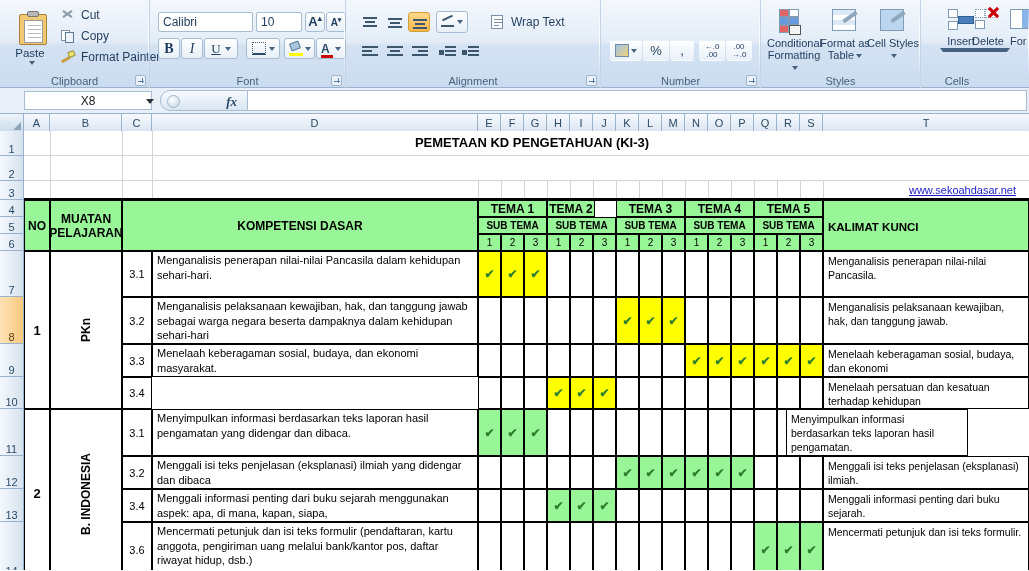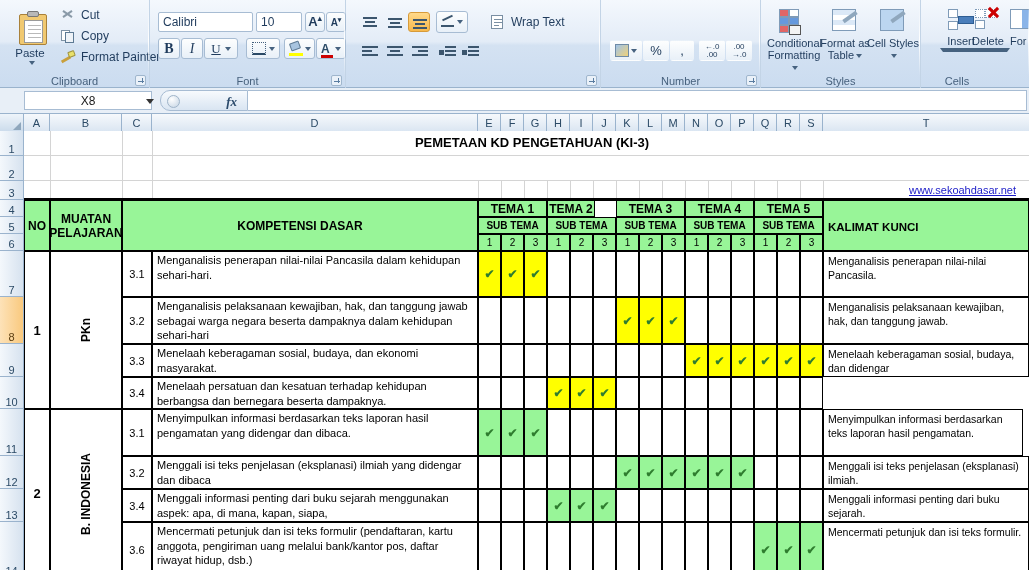--- a/index.html
+++ b/index.html
@@ -302,20 +302,21 @@
     <div class="btn" style="left:140px;top:12px;">
       <span class="ic wraptxt-ic">
         <span class="pg">
             <i style="top:3px;width:8px"></i>
             <i style="top:6px;width:8px"></i>
             <i style="top:9px;width:5px"></i>
           </span>
       </span>
       <span>Wrap Text</span>
     </div>
+    <div class="glabel">Alignment</div>
     <div class="dlg"></div>
   </div>
 
   <div class="rgroup" style="left:601px;width:160px;">
     <div class="numbtn boxed" style="left:9px;top:40px;width:32px;height:21px;">
       <span style="display:block;width:14px;height:13px;background:linear-gradient(135deg,#9fc3e8,#f0d27a);border:1px solid #6f8ba6;"></span>
       <span class="caret" style="margin-left:2px"></span>
     </div>
     <div class="numbtn boxed" style="left:42px;top:40px;width:26px;height:21px;">
       <span>%</span>
@@ -735,26 +736,25 @@
       </div>
     <div class="tcell yellow chk" style="left:730px;top:213px;width:23px;height:33px;">
         <span>✔</span>
       </div>
     <div class="tcell yellow chk" style="left:753px;top:213px;width:23px;height:33px;">
         <span>✔</span>
       </div>
     <div class="tcell yellow chk" style="left:776px;top:213px;width:23px;height:33px;">
         <span>✔</span>
       </div>
-    <div class="tcell kk" style="left:799px;top:213px;width:206px;height:33px;"><span>Menelaah keberagaman sosial, budaya, dan didengar</span></div>
+    <div class="tcell kk" style="left:799px;top:213px;width:206px;height:33px;"><span>Menelaah keberagaman sosial, budaya, dan ekonomi</span></div>
 
     <div class="tcell code" style="left:98px;top:246px;width:30px;height:32px;">
         <span>3.4</span>
       </div>
-    <div class="tcell kd" style="left:128px;top:246px;width:326px;height:32px;"><span>Menelaah persatuan dan kesatuan terhadap kehidupan berbangsa dan bernegara beserta dampaknya.</span></div>
     <div class="tcell" style="left:454px;top:246px;width:23px;height:32px;"></div>
     <div class="tcell" style="left:477px;top:246px;width:23px;height:32px;"></div>
     <div class="tcell" style="left:500px;top:246px;width:23px;height:32px;"></div>
     <div class="tcell yellow chk" style="left:523px;top:246px;width:23px;height:32px;">
         <span>✔</span>
       </div>
     <div class="tcell yellow chk" style="left:546px;top:246px;width:23px;height:32px;">
         <span>✔</span>
       </div>
     <div class="tcell yellow chk" style="left:569px;top:246px;width:23px;height:32px;">
@@ -762,20 +762,21 @@
       </div>
     <div class="tcell" style="left:592px;top:246px;width:23px;height:32px;"></div>
     <div class="tcell" style="left:615px;top:246px;width:23px;height:32px;"></div>
     <div class="tcell" style="left:638px;top:246px;width:23px;height:32px;"></div>
     <div class="tcell" style="left:661px;top:246px;width:23px;height:32px;"></div>
     <div class="tcell" style="left:684px;top:246px;width:23px;height:32px;"></div>
     <div class="tcell" style="left:707px;top:246px;width:23px;height:32px;"></div>
     <div class="tcell" style="left:730px;top:246px;width:23px;height:32px;"></div>
     <div class="tcell" style="left:753px;top:246px;width:23px;height:32px;"></div>
     <div class="tcell" style="left:776px;top:246px;width:23px;height:32px;"></div>
+    <div class="tcell kk" style="left:799px;top:246px;width:206px;height:32px;"><span>Menelaah persatuan dan kesatuan terhadap kehidupan</span></div>
 
     <div class="tcell code" style="left:98px;top:278px;width:30px;height:47px;">
         <span>3.1</span>
       </div>
     <div class="tcell kd" style="left:128px;top:278px;width:326px;height:47px;"><span>Menyimpulkan informasi berdasarkan teks laporan hasil pengamatan yang didengar dan dibaca.</span></div>
     <div class="tcell green chk" style="left:454px;top:278px;width:23px;height:47px;">
         <span>✔</span>
       </div>
     <div class="tcell green chk" style="left:477px;top:278px;width:23px;height:47px;">
         <span>✔</span>
@@ -788,21 +789,21 @@
     <div class="tcell" style="left:569px;top:278px;width:23px;height:47px;"></div>
     <div class="tcell" style="left:592px;top:278px;width:23px;height:47px;"></div>
     <div class="tcell" style="left:615px;top:278px;width:23px;height:47px;"></div>
     <div class="tcell" style="left:638px;top:278px;width:23px;height:47px;"></div>
     <div class="tcell" style="left:661px;top:278px;width:23px;height:47px;"></div>
     <div class="tcell" style="left:684px;top:278px;width:23px;height:47px;"></div>
     <div class="tcell" style="left:707px;top:278px;width:23px;height:47px;"></div>
     <div class="tcell" style="left:730px;top:278px;width:23px;height:47px;"></div>
     <div class="tcell" style="left:753px;top:278px;width:23px;height:47px;"></div>
     <div class="tcell" style="left:776px;top:278px;width:23px;height:47px;"></div>
-    <div class="tcell kk" style="left:799px;top:278px;width:200px;height:47px;"><span>Menyimpulkan informasi berdasarkan teks laporan hasil pengamatan.</span></div>
+    <div class="tcell kk" style="left:762px;top:278px;width:182px;height:47px;"><span>Menyimpulkan informasi berdasarkan teks laporan hasil pengamatan.</span></div>
 
     <div class="tcell code" style="left:98px;top:325px;width:30px;height:33px;">
         <span>3.2</span>
       </div>
     <div class="tcell kd" style="left:128px;top:325px;width:326px;height:33px;"><span>Menggali isi teks penjelasan (eksplanasi) ilmiah yang didengar dan dibaca</span></div>
     <div class="tcell" style="left:454px;top:325px;width:23px;height:33px;"></div>
     <div class="tcell" style="left:477px;top:325px;width:23px;height:33px;"></div>
     <div class="tcell" style="left:500px;top:325px;width:23px;height:33px;"></div>
     <div class="tcell" style="left:523px;top:325px;width:23px;height:33px;"></div>
     <div class="tcell" style="left:546px;top:325px;width:23px;height:33px;"></div>

